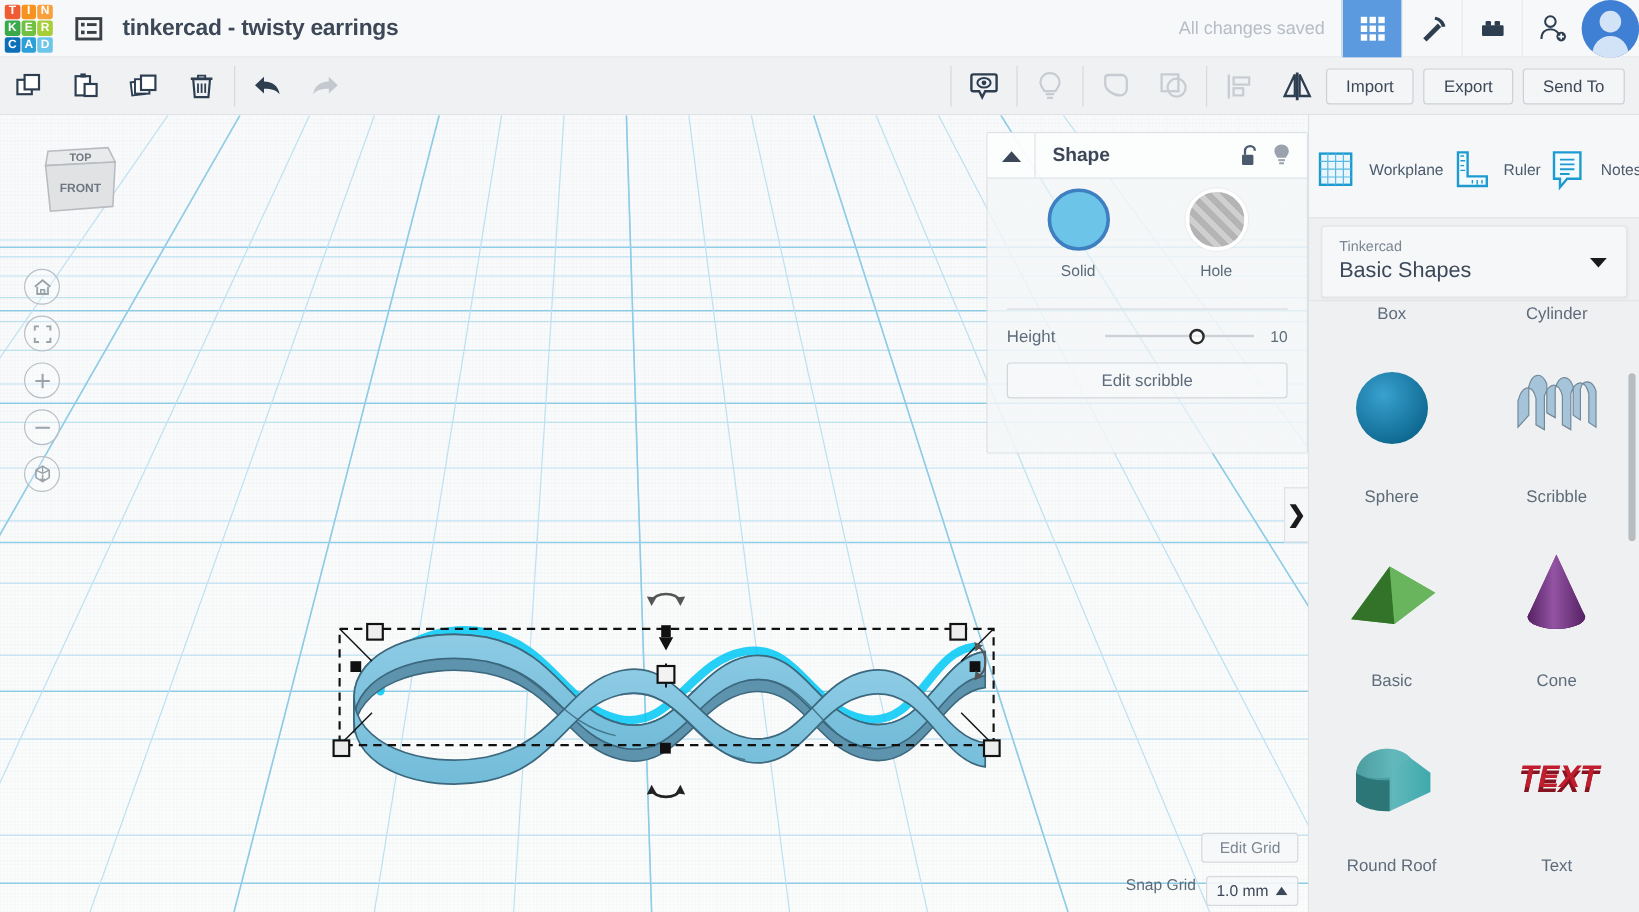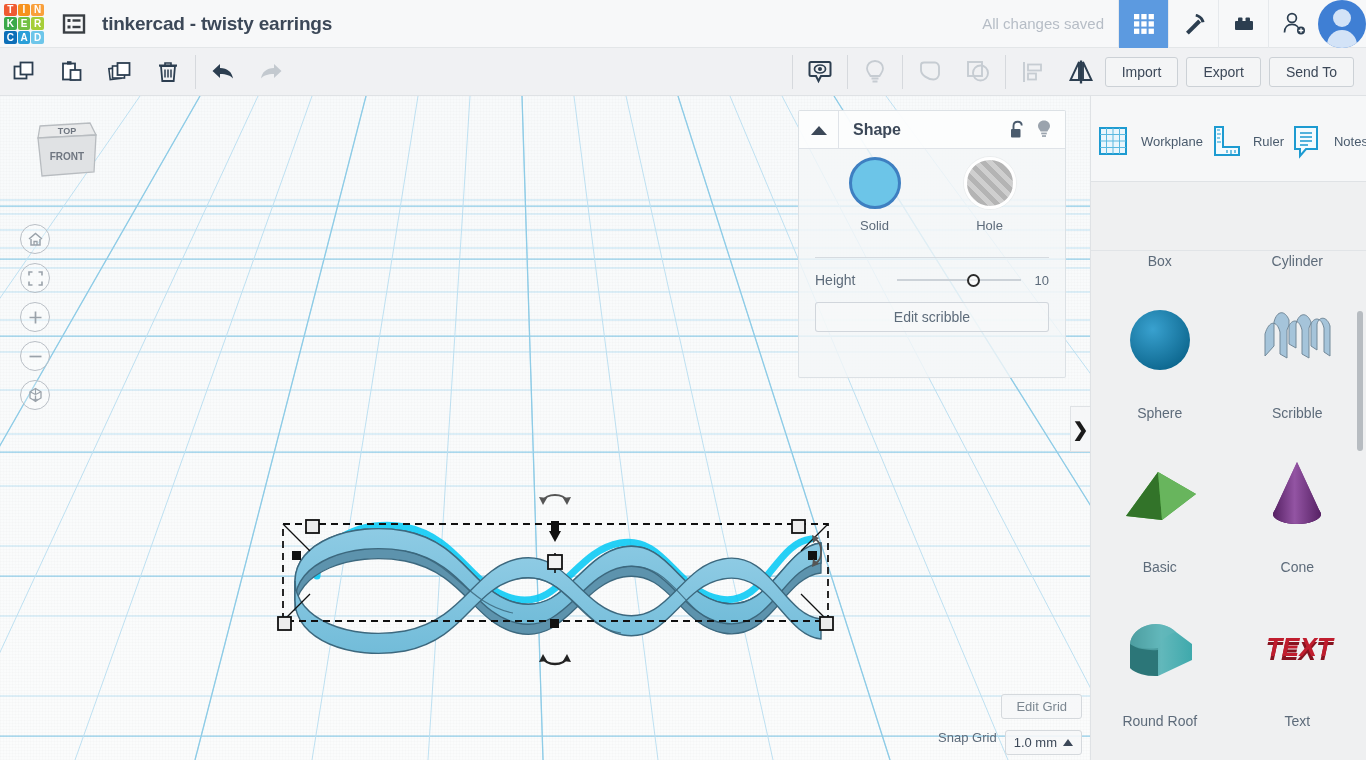--- a/index.html
+++ b/index.html
@@ -113,21 +113,21 @@
   }
   .panel-tab {
     position: absolute; right: 0; top: 310px; width: 20px; height: 46px;
     background: #f6f7f8; border: 1px solid #dfe2e5; border-right: none;
     display: flex; align-items: center; justify-content: center; cursor: pointer;
     font-size: 19px; color: #1a1a1a; font-weight: bold;
   }
 
   
   .shape-panel {
-    position: absolute; left: 798px; top: 110px; width: 268px; height: 268px;
+    position: absolute; left: 822px; top: 110px; width: 268px; height: 268px;
     background: rgba(244,246,247,0.80); border: 1px solid rgba(214,219,224,0.8);
     border-radius: 2px;
   }
   .sp-header {
     height: 38px; display: flex; align-items: center; background: rgba(255,255,255,0.72);
     border-bottom: 1px solid rgba(219,224,229,0.9);
   }
   .sp-collapse {
     width: 40px; height: 37px; display: flex; align-items: center; justify-content: center;
     border-right: 1px solid rgba(219,224,229,0.9); cursor: pointer;
@@ -669,20 +669,25 @@
         <svg width="44" height="40" viewBox="0 0 44 40">
           <path d="M11 5 h22 v22 h-11 l-6 7 v-7 h-5 Z" fill="#f4fbfe" stroke="#1d9bd1" stroke-width="2"></path>
           <g stroke="#1d9bd1" stroke-width="1.6">
             <path d="M16 11 h12 M16 15 h12 M16 19 h12 M16 23 h8"></path>
           </g>
         </svg>
         <div class="tool-label">Notes</div>
       </div>
     </div>
 
+    <div class="dropdown-card">
+      <div class="dd-top">Tinkercad</div>
+      <div class="dd-main">Basic Shapes</div>
+      <div class="dd-caret"></div>
+    </div>
 
     <div class="gallery">
       <div class="gal-grid" id="gallery-grid">
           <div class="gal-cell clipped">
             <div class="gal-label">Box</div>
           </div>
           <div class="gal-cell clipped">
             <div class="gal-label">Cylinder</div>
           </div>
           <div class="gal-cell">

